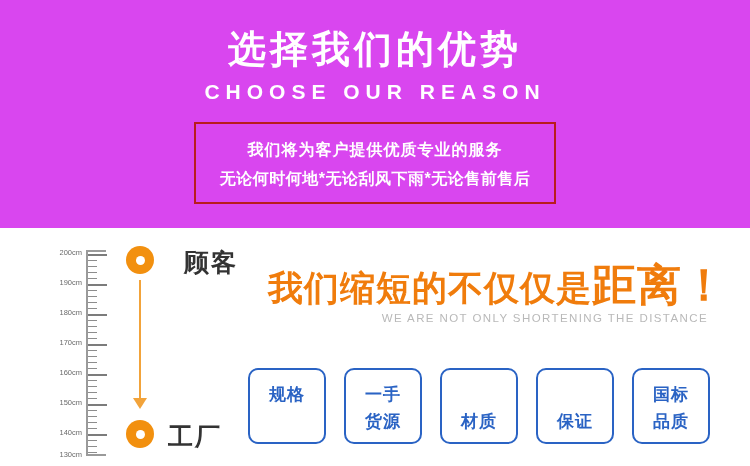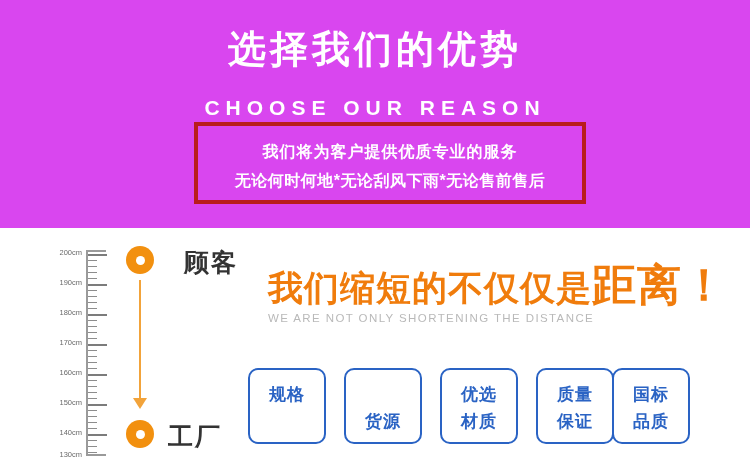--- a/index.html
+++ b/index.html
@@ -34,27 +34,26 @@
   }
   .banner-subtitle {
     position: absolute;
     left: 0; top: 80px;
     width: 750px;
     text-align: center;
     font-size: 21px;
     font-weight: bold;
     color: #ffffff;
     letter-spacing: 6px;
-    margin-top: 16px;
   }
   .banner-box {
     position: absolute;
     left: 194px; top: 122px;
-    width: 392px; height: 82px;
-    border: 4px solid #b91c1c;
+    width: 362px; height: 82px;
+    border: 2px solid #b91c1c;
   }
   .banner-box-line {
     position: absolute;
     left: 0;
     width: 100%;
     text-align: center;
     font-size: 16px;
     font-weight: bold;
     color: #ffffff;
     letter-spacing: 1px;
@@ -172,21 +171,21 @@
     white-space: nowrap;
   }
   .headline .big {
     font-size: 44px;
     color: #f07c0c;
   }
   .headline-en {
     position: absolute;
     left: 268px; top: 84px;
     width: 440px;
-    text-align: left;
+    text-align: right;
     font-size: 11.5px;
     color: #b9b9b9;
     letter-spacing: 1.4px;
   }
 
   
   .features {
     position: absolute;
     left: 248px; top: 140px;
     width: 480px; height: 80px; padding-left: 12px;
@@ -293,30 +292,29 @@
     <div class="headline">
       <span>我们缩短的不仅仅是</span><span class="big">距离！</span>
     </div>
     <div class="headline-en">WE ARE NOT ONLY SHORTENING THE DISTANCE</div>
 
     <div class="features">
       <div class="feature" style="left:0px">
         <span class="r1">规格</span>
       </div>
       <div class="feature" style="left:96px">
+        <span class="r1">一手</span>
         <span class="r2">货源</span>
       </div>
       <div class="feature" style="left:192px">
-        <span class="r1">优选</span>
         <span class="r2">材质</span>
       </div>
       <div class="feature" style="left:288px">
-        <span class="r1">质量</span>
         <span class="r2">保证</span>
       </div>
-      <div class="feature" style="left:364px">
+      <div class="feature" style="left:384px">
         <span class="r1">国标</span>
         <span class="r2">品质</span>
       </div>
     </div>
 
   </div>
 </div>
 
 </body></html>

